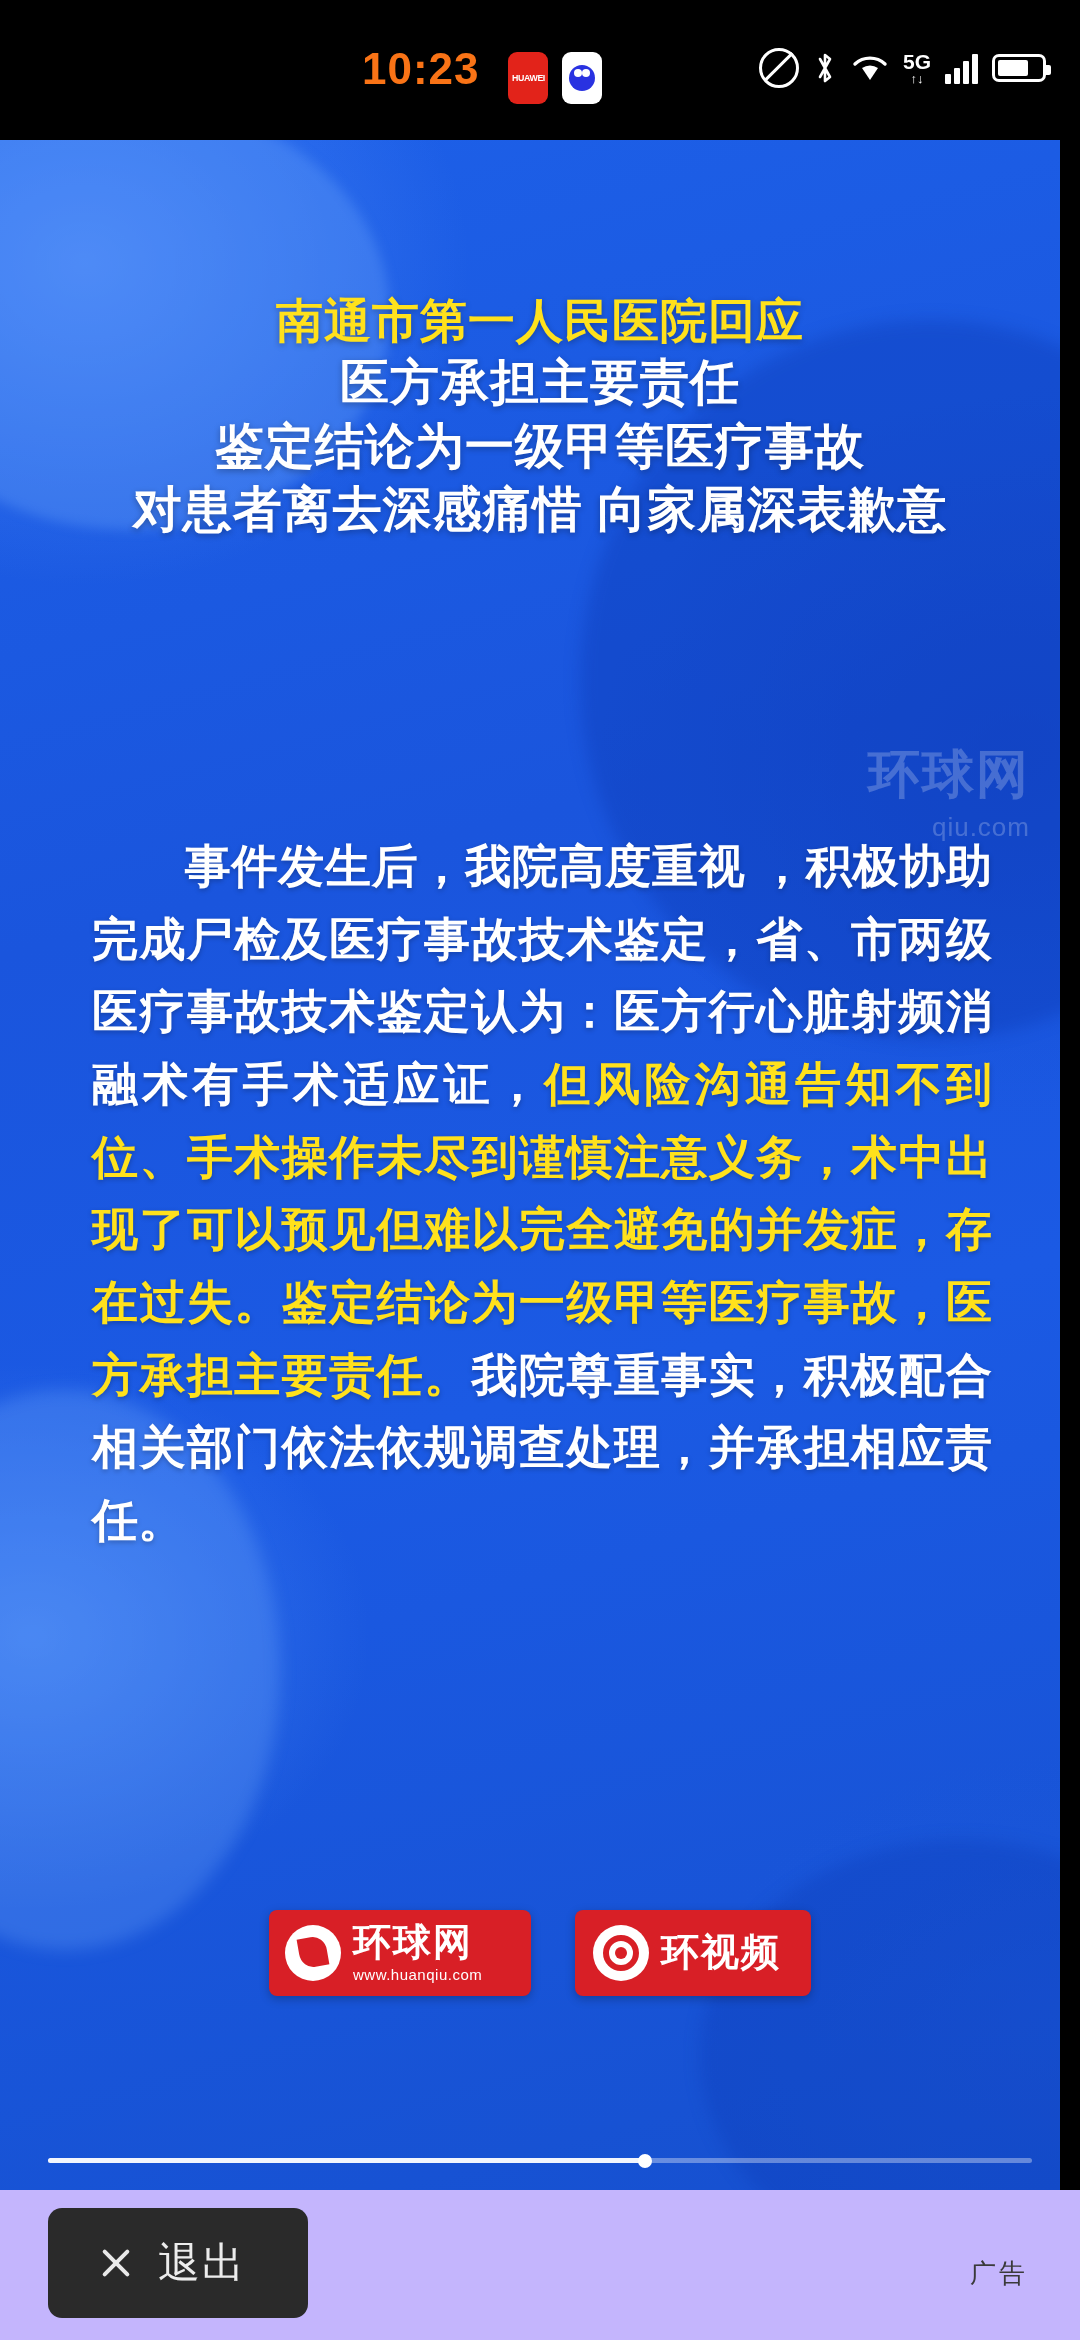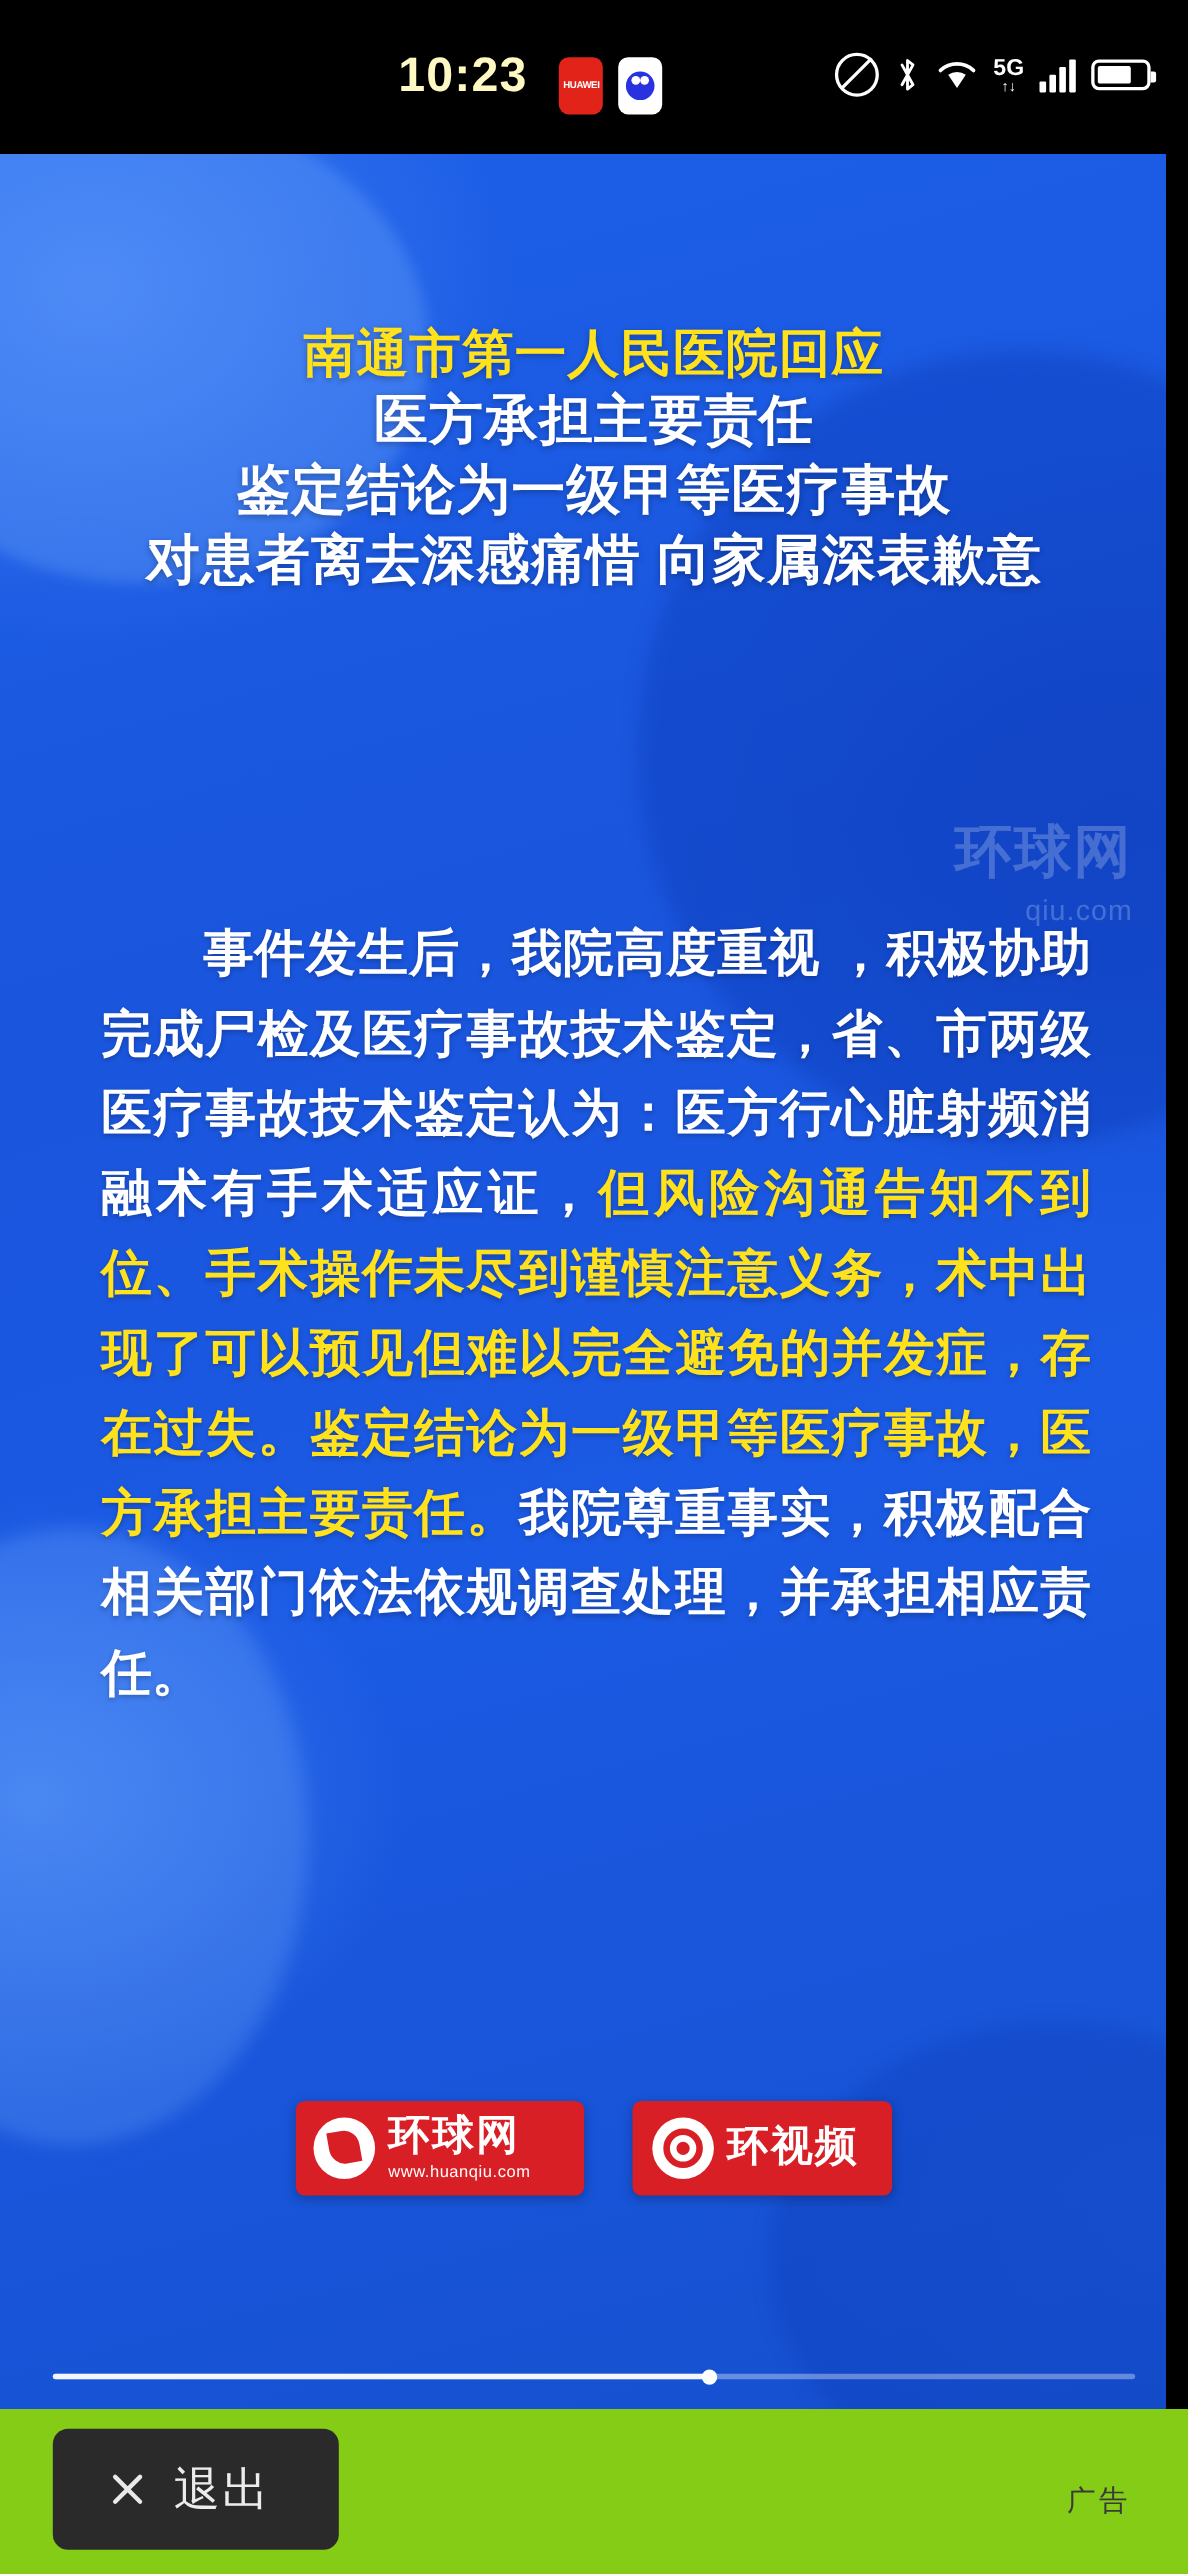--- a/index.html
+++ b/index.html
@@ -29,21 +29,21 @@
   }
   .status-inner {
     width: 1080px;
     height: 140px;
     position: relative;
   }
   .status-clock {
     position: absolute;
     left: 362px;
     top: 44px;
-    color: #fef9c3;
+    color: #f97316;
     font-size: 44px;
     font-weight: 600;
     letter-spacing: 1px;
   }
   .status-app-icon {
     position: absolute;
     top: 52px;
     width: 40px;
     height: 52px;
     border-radius: 9px;
@@ -354,21 +354,21 @@
     background: #ffffff;
   }
 
   
   .bottom-bar {
     position: absolute;
     left: 0;
     top: 2190px;
     width: 1080px;
     height: 150px;
-    background: #84cc16;
+    background: #c4b5fd;
   }
   .exit-btn {
     position: absolute;
     left: 48px;
     top: 18px;
     width: 260px;
     height: 110px;
     background: #2a2a2a;
     border-radius: 14px;
     display: flex;

